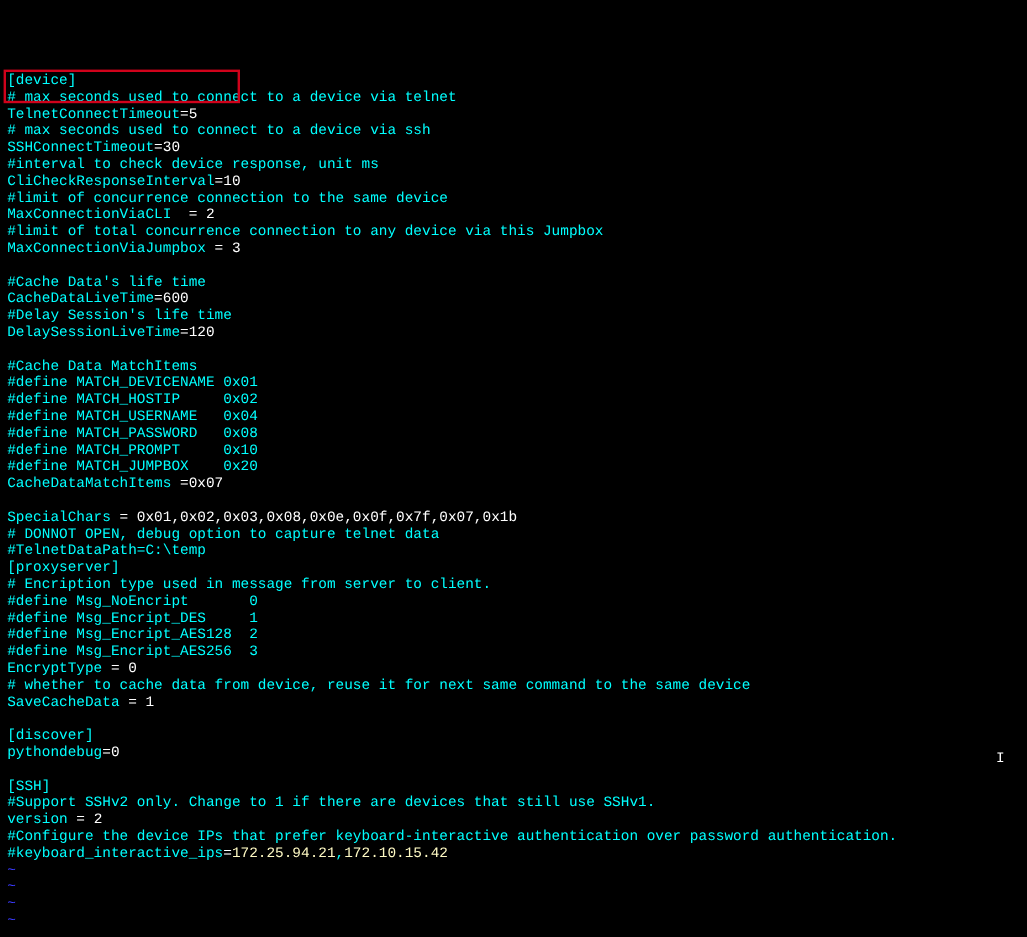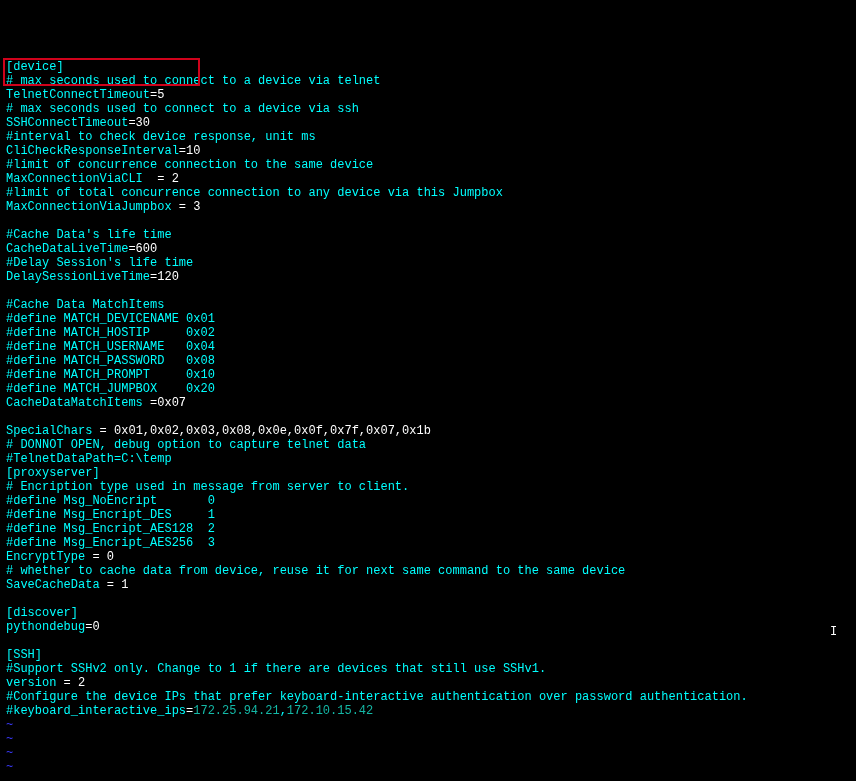--- a/index.html
+++ b/index.html
@@ -10,21 +10,21 @@
       line-height: 14px;
       color: #ffffff;
       width: 856px;
       height: 781px;
       padding: 4px 6px;
       position: relative;
       white-space: pre;
     }
     .line { display: block; }
     .cyan { color: #00ffff; margin-top: 27px; }
-    .magenta { color: #14b8a6; }
+    .magenta { color: #fef9c3; }
     .tilde { color: #3a3aff; }
     .highlight-box {
       position: absolute;
       border: 2px solid #d0021b;
       pointer-events: none;
     }
     .cursor {
       position: absolute;
       color: #ffffff;
       font-family: "Courier New", monospace;

